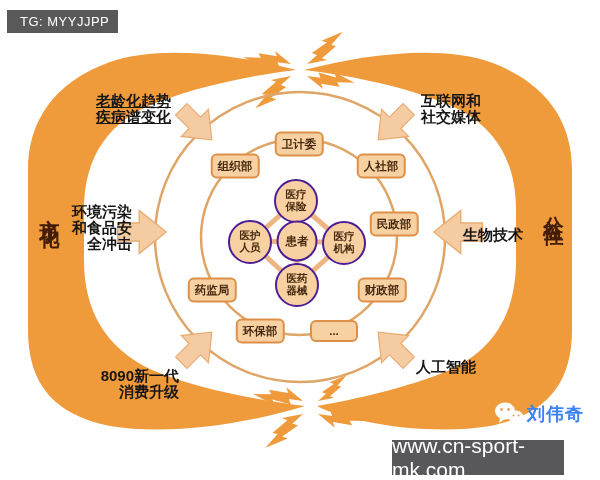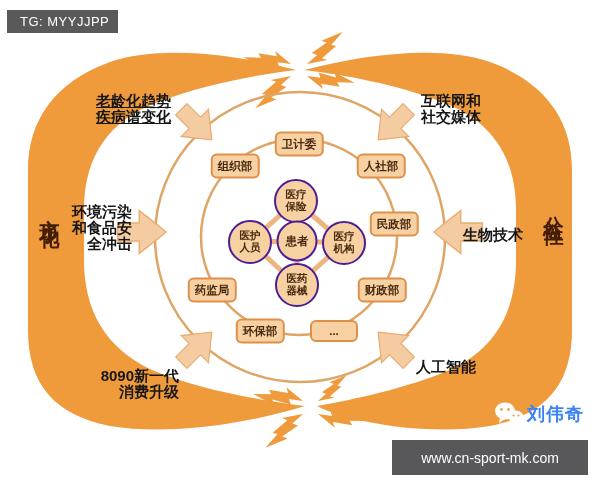--- a/index.html
+++ b/index.html
@@ -2,22 +2,22 @@
 <html><head>
 <meta charset="utf-8">
 <style>
   html,body{margin:0;padding:0;}
   body{font-family:"Liberation Sans","DejaVu Sans",sans-serif;}
   #canvas{position:relative;width:600px;height:480px;background:#ffffff;overflow:hidden;}
   #scene{position:absolute;left:0;top:0;}
 
   .tagbox{position:absolute;left:7px;top:10px;background:#595959;color:#fff;
           font-size:13px;padding:4px 9px 4px 13px;letter-spacing:.5px;}
-  .urlbox{position:absolute;left:392px;top:440px;width:196px;height:35px;background:#58585a;
-          color:#fff;font-size:14px;display:flex;align-items:center;justify-content:center;}
+  .urlbox{position:absolute;left:392px;top:440px;width:172px;height:35px;background:#58585a;
+          color:#fff;font-size:21px;display:flex;align-items:center;justify-content:center;}
 
   .axis{position:absolute;writing-mode:vertical-rl;text-orientation:upright;
         font-size:20px;font-weight:bold;color:#431d06;letter-spacing:5px;}
   .axis-left{left:37px;top:203px;}
   .axis-right{left:541px;top:200px;}
 
   .factor{position:absolute;font-size:15px;font-weight:bold;color:#161616;
           line-height:1.07;white-space:pre-line;}
   .f-tl{left:96px;top:93px;width:84px;text-align:left;text-decoration:underline;}
   .f-tr{left:421px;top:93px;width:70px;text-align:left;}

